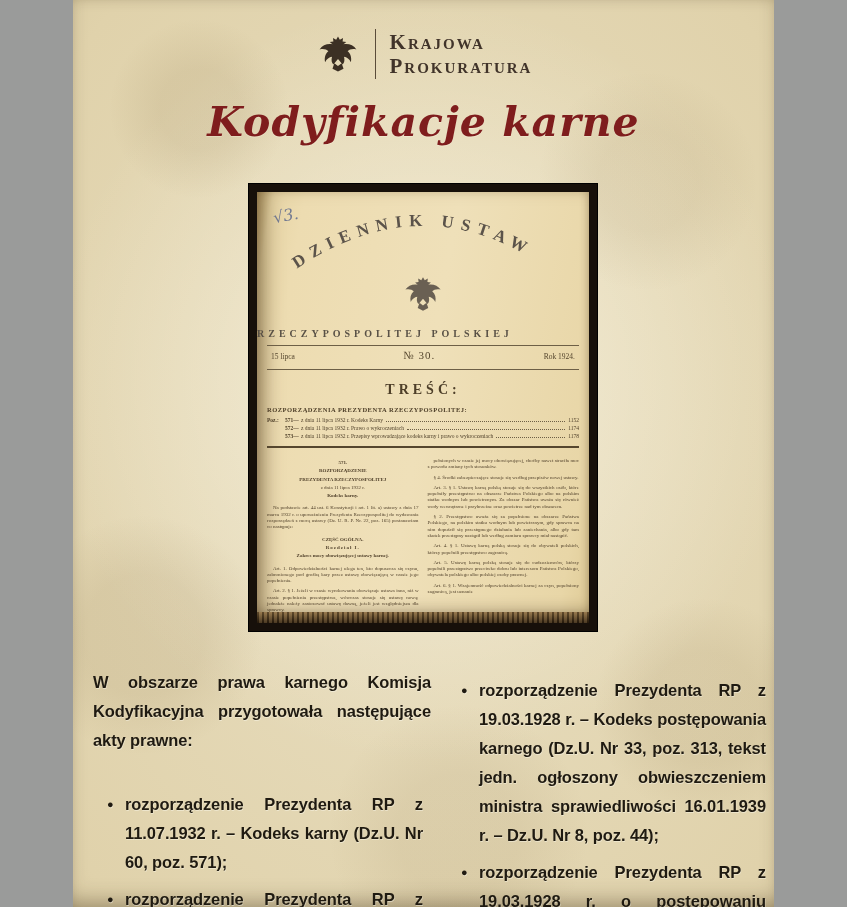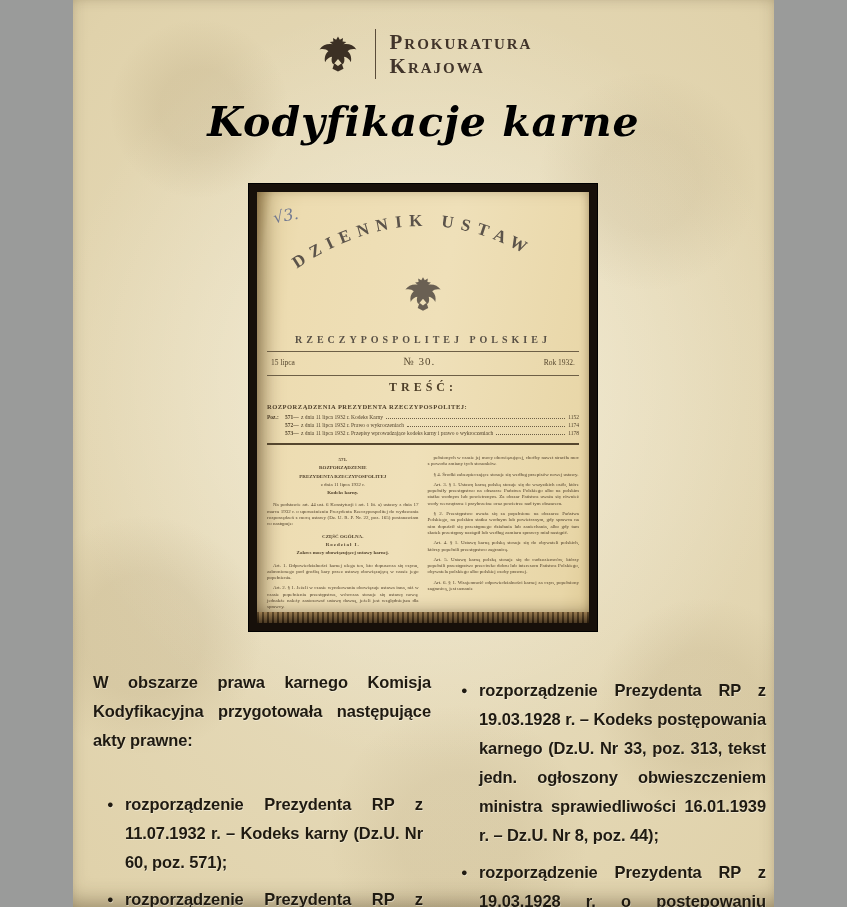--- a/index.html
+++ b/index.html
@@ -31,21 +31,21 @@
     display:flex;align-items:center;justify-content:center;gap:14px;
   }
   .org-eagle{width:46px;height:46px;flex:0 0 auto;}
   .org-divider{width:1px;height:50px;background:#5a4c3a;}
   .org-name{color:#41342a;font-family:"Liberation Serif", serif;
     font-variant:small-caps;letter-spacing:2px;font-size:21px;line-height:24px;font-weight:600;}
   
   .page-title{
     position:absolute;left:73px;top:98px;width:701px;text-align:center;
     font-family:"DejaVu Serif", serif;font-style:italic;font-weight:600;
-    font-size:41px;color:#000000;letter-spacing:1px;
+    font-size:41px;color:#7f1d1d;letter-spacing:1px;
     text-shadow:0 1px 0 rgba(255,255,245,.25);
   }
   
   .scan-frame{
     position:absolute;left:248px;top:183px;width:350px;height:449px;
     background:#17100a;border:1px solid #000;box-sizing:border-box;padding:8px;
   }
   .scan-paper{
     position:relative;width:100%;height:100%;overflow:hidden;box-sizing:border-box;
     background:linear-gradient(100deg,#cdb57e 0%,#e7d5a6 4%,#eddcb1 12%,#efe0b9 50%,#e8d6a7 92%,#dfcb97 100%);
@@ -59,30 +59,30 @@
       linear-gradient(#8a6b40,#33220f);
   }
   .hand-mark{
     position:absolute;left:16px;top:14px;color:#5f6a8d;opacity:.85;
     font-family:"DejaVu Serif", serif;font-style:italic;font-size:16px;transform:rotate(-10deg);
   }
   .masthead{padding-top:16px;text-align:center;}
   .masthead svg{display:block;margin:0 auto;}
   .scan-eagle{width:44px;height:44px;margin:-6px auto 0;display:block;}
   .masthead-sub{
-    text-align:center;font-size:10px;letter-spacing:4px;color:#595146;margin-top:18px;font-weight:600;
+    text-align:left;font-size:10px;letter-spacing:4px;color:#595146;margin-top:12px;font-weight:600;
   }
   .rule{border:0;border-top:1px solid #6d5f46;margin:6px 10px 0;}
   .rule.thick{border-top-width:2px;border-color:#55462e;}
   .issue-row{
     display:flex;justify-content:space-between;align-items:baseline;
     padding:3px 14px 2px;font-size:7.5px;color:#55462e;gap:37px;
   }
   .issue-no{font-size:11px;letter-spacing:1px;}
-  .tresc{TEXT-ALIGN:center;font-size:12px;font-weight:700;letter-spacing:4px;color:#4e3f29;margin-top:4px;}
+  .tresc{TEXT-ALIGN:center;font-size:14px;font-weight:700;letter-spacing:4px;color:#4e3f29;margin-top:12px;}
   .toc-section{font-size:6.5px;font-weight:700;letter-spacing:.5px;padding:8px 10px 0;}
   .toc{padding:3px 10px 0;}
   .toc-row{display:flex;align-items:baseline;font-size:5.5px;line-height:8px;}
   .toc-pref{flex:0 0 18px;font-weight:700;}
   .toc-no{flex:0 0 16px;font-weight:700;}
   .toc-text{white-space:nowrap;overflow:hidden;}
   .toc-dots{flex:1;border-bottom:1px dotted #6d5f46;margin:0 3px 1px;}
   .toc-page{flex:0 0 auto;}
   .scan-body{
     display:flex;gap:9px;padding:8px 10px 0;margin-top:2px;height:212px;overflow:hidden;
@@ -112,22 +112,22 @@
 
 <div class="parchment"></div>
 
 <div class="org-header">
   <svg class="org-eagle" viewBox="0 0 100 84" aria-hidden="true">
     <path fill="#3c3024" d="M50 4 l-4 7 -7 -4 1 8 -8 1 6 5 c-11 -2 -22 2 -28 11 c9 -2 15 0 19 4 c-7 6 -9 15 -7 24 c3 -7 9 -11 15 -12 c-2 7 -1 13 3 17 l10 -12 l10 12 c4 -4 5 -10 3 -17 c6 1 12 5 15 12 c2 -9 0 -18 -7 -24 c4 -4 10 -6 19 -4 c-6 -9 -17 -13 -28 -11 l6 -5 -8 -1 1 -8 -7 4 z"></path>
     <path fill="#3c3024" d="M42 62 l8 6 8 -6 4 12 -12 6 -12 -6 z"></path>
   </svg>
   <div class="org-divider"></div>
   <div class="org-name">
+    <div>Krajowa</div>
     <div>Prokuratura</div>
-    <div>Krajowa</div>
   </div>
 </div>
 
 <div class="page-title">Kodyfikacje karne</div>
 
 <div class="scan-frame">
   <div class="scan-paper">
     <div class="hand-mark">√3.</div>
 
     <div class="masthead">
@@ -143,21 +143,21 @@
         <path fill="#6a6053" d="M50 4 l-4 7 -7 -4 1 8 -8 1 6 5 c-11 -2 -22 2 -28 11 c9 -2 15 0 19 4 c-7 6 -9 15 -7 24 c3 -7 9 -11 15 -12 c-2 7 -1 13 3 17 l10 -12 l10 12 c4 -4 5 -10 3 -17 c6 1 12 5 15 12 c2 -9 0 -18 -7 -24 c4 -4 10 -6 19 -4 c-6 -9 -17 -13 -28 -11 l6 -5 -8 -1 1 -8 -7 4 z"></path>
         <path fill="#6a6053" d="M42 62 l8 6 8 -6 4 12 -12 6 -12 -6 z"></path>
       </svg>
       <div class="masthead-sub">RZECZYPOSPOLITEJ POLSKIEJ</div>
     </div>
 
     <hr class="rule">
     <div class="issue-row">
       <span>15 lipca</span>
       <span class="issue-no">№ 30.</span>
-      <span>Rok 1932.</span>
+      <span>Rok 1924.</span>
     </div>
     <hr class="rule">
 
     <div class="tresc">TREŚĆ:</div>
     <div class="toc-section">ROZPORZĄDZENIA PREZYDENTA RZECZYPOSPOLITEJ:</div>
     <div class="toc">
       <div class="toc-row">
         <span class="toc-pref">Poz.:</span>
         <span class="toc-no">571—</span>
         <span class="toc-text">z dnia 11 lipca 1932 r. Kodeks Karny</span>

